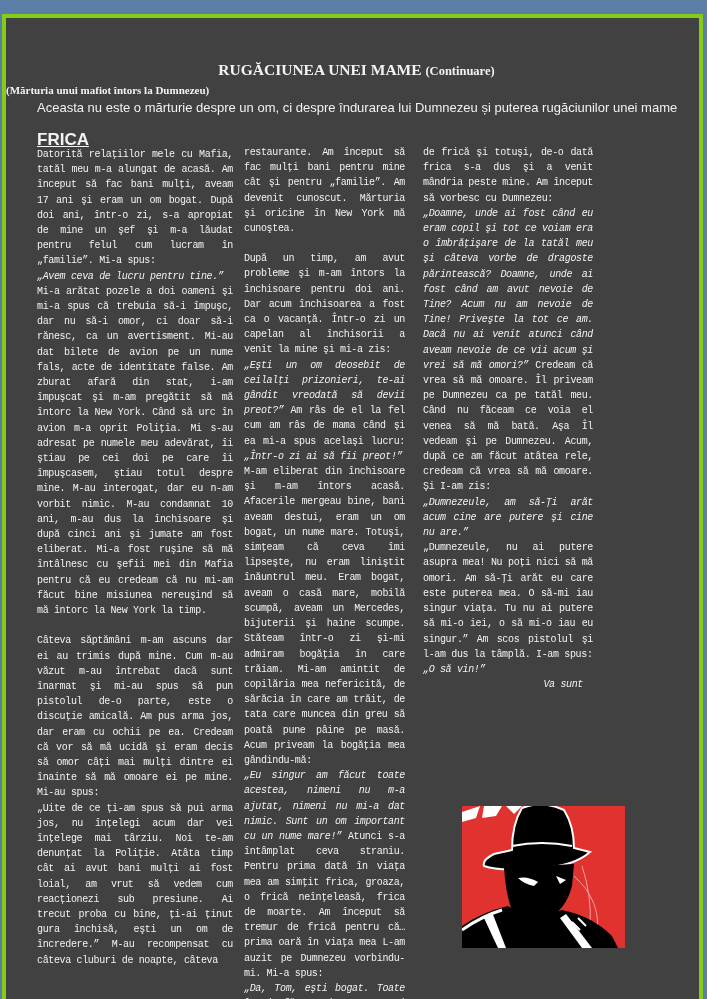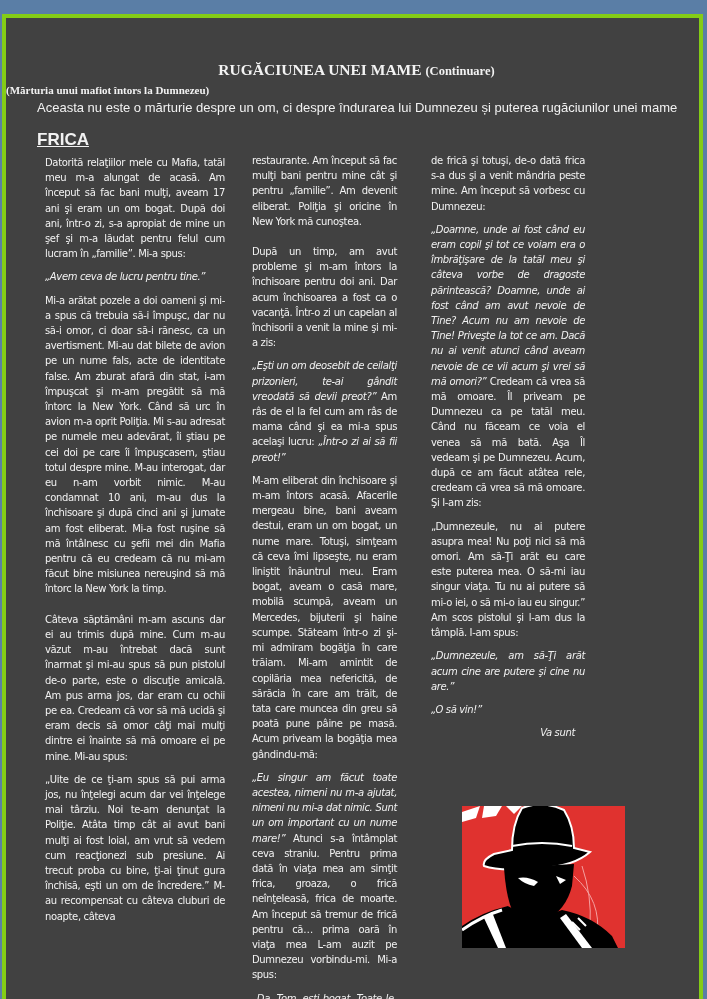--- a/index.html
+++ b/index.html
@@ -32,21 +32,21 @@
       font-family: "Liberation Sans", sans-serif;
       font-size: 13px; line-height: 16px; white-space: nowrap;
     }
     .col {
       position: absolute; top: 114px;
       font-family: "DejaVu Sans", sans-serif;
       font-size: 10px; line-height: 15.2px;
       text-align: justify;
       letter-spacing: -0.35px;
     }
-    .col p { margin: 8px; }
+    .col p { margin: 0; font-family: Liberation Mono, monospace; }
     .col p.gap { margin-top: 15px; }
     .col1 { left: 31px; width: 196px; }
     .col2 { left: 238px; width: 161px; top: 127px; }
     .col3 { left: 417px; width: 170px; top: 127px; }
     .heading {
       font-family: "Liberation Sans", sans-serif;
       font-weight: bold; font-size: 17px; text-decoration: underline;
       line-height: 15px; letter-spacing: 0;
     }
     em { font-style: italic; }
@@ -70,33 +70,33 @@
   <div class="col col1">
     <div class="heading">FRICA</div>
     <p>Datorită relaţiilor mele cu Mafia, tatăl meu m-a alungat de acasă. Am început să fac bani mulţi, aveam 17 ani şi eram un om bogat. După doi ani, într-o zi, s-a apropiat de mine un şef şi m-a lăudat pentru felul cum lucram în „familie”. Mi-a spus:</p>
     <p><em>„Avem ceva de lucru pentru tine.”</em></p>
     <p>Mi-a arătat pozele a doi oameni şi mi-a spus că trebuia să-i împuşc, dar nu să-i omor, ci doar să-i rănesc, ca un avertisment. Mi-au dat bilete de avion pe un nume fals, acte de identitate false. Am zburat afară din stat, i-am împuşcat şi m-am pregătit să mă întorc la New York. Când să urc în avion  m-a oprit Poliţia. Mi s-au adresat pe numele meu adevărat, îi ştiau pe cei doi pe care îi împuşcasem, ştiau totul despre mine. M-au interogat, dar eu n-am vorbit nimic. M-au condamnat 10 ani, m-au dus la închisoare şi după cinci ani şi jumate am fost eliberat. Mi-a fost ruşine să mă întâlnesc cu şefii mei din Mafia pentru că eu credeam că nu mi-am făcut bine misiunea nereuşind să mă întorc la New York la timp.</p>
     <p class="gap">Câteva săptămâni m-am ascuns dar ei au trimis după mine. Cum m-au văzut m-au întrebat dacă sunt înarmat şi mi-au spus să pun pistolul de-o parte, este o discuţie amicală. Am pus arma jos, dar eram cu ochii pe ea. Credeam că vor să mă ucidă şi eram decis să omor câţi mai mulţi dintre ei înainte să mă omoare ei pe mine. Mi-au spus:</p>
     <p>„Uite de ce ţi-am spus să pui arma jos, nu înţelegi acum dar vei înţelege mai târziu. Noi te-am denunţat la Poliţie. Atâta timp cât ai avut bani mulţi ai fost loial, am vrut să vedem cum reacţionezi sub presiune. Ai trecut proba cu bine, ţi-ai ţinut gura închisă, eşti un om de încredere.” M-au recompensat cu câteva cluburi de noapte, câteva</p>
   </div>
 
   <div class="col col2">
-    <p>restaurante. Am început să fac mulţi bani pentru mine cât şi pentru „familie”. Am devenit eliberat. Poliţia şi oricine în New York mă cunoştea.</p>
+    <p>restaurante. Am început să fac mulţi bani pentru mine cât şi pentru „familie”. Am devenit cunoscut. Mărturia şi oricine în New York mă cunoştea.</p>
     <p class="gap">După un timp, am avut probleme şi m-am întors la închisoare pentru doi ani. Dar acum închisoarea a fost ca o vacanţă. Într-o zi un capelan al închisorii a venit la mine şi mi-a zis:</p>
     <p><em>„Eşti un om deosebit de ceilalţi prizonieri, te-ai gândit vreodată să devii preot?”</em><span> Am râs de el la fel cum am râs de mama când şi ea mi-a spus acelaşi lucru: </span><em>„Într-o zi ai să fii preot!”</em></p>
     <p>M-am eliberat din închisoare şi m-am întors acasă. Afacerile mergeau bine, bani aveam destui, eram un om bogat, un nume mare. Totuşi, simţeam că ceva îmi lipseşte, nu eram liniştit înăuntrul meu. Eram bogat, aveam o casă mare, mobilă scumpă, aveam un Mercedes, bijuterii şi haine scumpe. Stăteam într-o zi şi-mi admiram bogăţia în care trăiam. Mi-am amintit de copilăria mea nefericită, de sărăcia în care am trăit, de tata care muncea din greu să poată pune pâine pe masă. Acum priveam la bogăţia mea gândindu-mă:</p>
     <p><em>„Eu singur am făcut toate acestea, nimeni nu m-a ajutat, nimeni nu mi-a dat nimic. Sunt un om important cu un nume mare!”</em><span> Atunci s-a întâmplat ceva straniu. Pentru prima dată în viaţa mea am simţit frica, groaza, o frică neînţeleasă, frica de moarte. Am început să tremur de frică pentru că… prima oară în viaţa mea L-am auzit pe Dumnezeu vorbindu-mi. Mi-a spus:</span></p>
     <p><em>„Da, Tom, eşti bogat. Toate le-ai făcut singur, nu ai cerut ajutor la nimeni niciodată, nici Mie nu Mi-ai cerut ajutor niciodată. Ai făcut totul singur, dar ştii încotro te îndrepţi? Mergi drept spre iad!”</em><span> Tremuram</span></p>
   </div>
 
   <div class="col col3">
     <p>de frică şi totuşi, de-o dată  frica s-a dus şi a venit mândria peste mine. Am început să vorbesc cu Dumnezeu:</p>
     <p><em>„Doamne, unde ai fost când eu eram copil şi tot ce voiam era o îmbrăţişare de la tatăl meu şi câteva vorbe de dragoste părintească? Doamne, unde ai fost când am avut nevoie de Tine? Acum nu am nevoie de Tine! Priveşte la tot ce am. Dacă nu ai venit atunci când aveam nevoie de ce vii acum şi vrei să mă omori?”</em><span> Credeam că vrea să mă omoare. Îl priveam pe Dumnezeu ca pe tatăl meu. Când nu făceam ce voia el venea să mă bată. Aşa Îl vedeam şi pe Dumnezeu. Acum, după ce am făcut atâtea rele, credeam că vrea să mă omoare. Şi I-am zis:</span></p>
+    <p><em>„Dumnezeule, am să-Ţi arăt acum cine are putere şi cine nu are.”</em></p>
     <p>„Dumnezeule, nu ai putere asupra mea! Nu poţi nici să mă omori. Am să-Ţi arăt eu care este puterea mea. O să-mi iau singur viaţa. Tu nu ai putere să mi-o iei, o să mi-o iau eu singur.” Am scos pistolul şi l-am dus la tâmplă. I-am spus:</p>
-    <p><em>„Dumnezeule, am să-Ţi arăt acum cine are putere şi cine nu are.”</em></p>
     <p><em>„O să vin!”</em></p>
     <p class="right"><em>Va sunt</em></p>
   </div>
 
   <div class="illustration">
     <svg width="163" height="142" viewBox="0 0 163 142">
       <rect width="163" height="142" fill="#e0322f"></rect>
       <polygon points="0,6 18,0 14,12 0,16" fill="#ffffff"></polygon>
       <polygon points="22,0 40,0 34,10 20,12" fill="#ffffff"></polygon>
       <polygon points="44,0 60,0 52,8" fill="#ffffff"></polygon>

